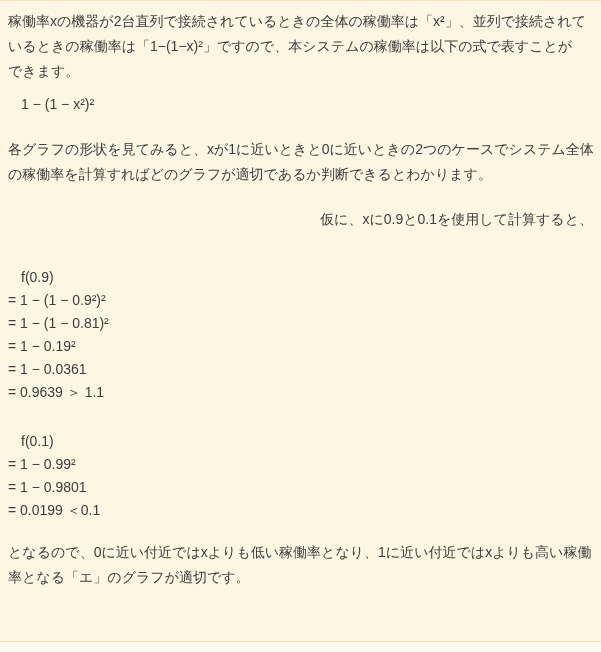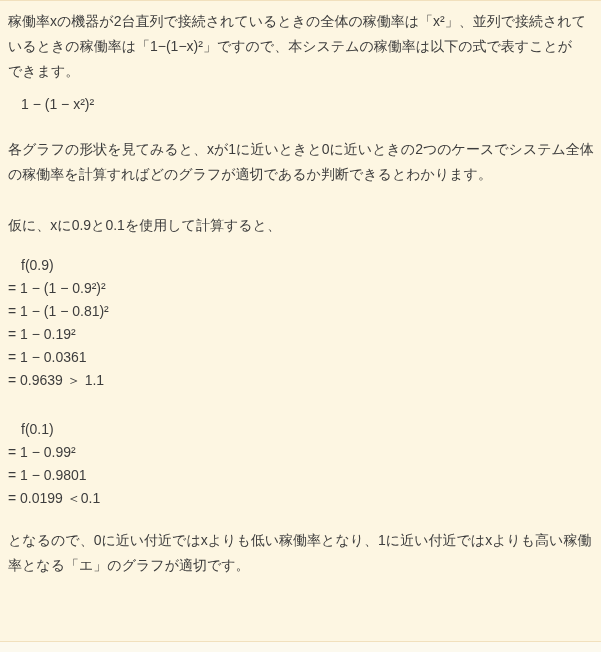--- a/index.html
+++ b/index.html
@@ -32,25 +32,25 @@
   .para {
     margin: 0;
     line-height: 25px;
   }
   .formula-para {
     margin: 8px 0 0 0;
     padding-left: 13px;
     line-height: 25px;
   }
   .para-2 { margin-top: 20px; }
-  .para-3 { margin-top: 26px; }
+  .para-3 { margin-top: 20px; text-align: right; }
   .calc-block {
     line-height: 23px;
   }
-  .calc-1 { margin-top: 16px; }
+  .calc-1 { margin-top: 34px; }
   .calc-2 { margin-top: 26px; }
   .calc-label {
     padding-left: 13px;
   }
   .para-final { margin-top: 18px; }
 </style>
 </head>
 <body>
 
 <div class="article-box">

